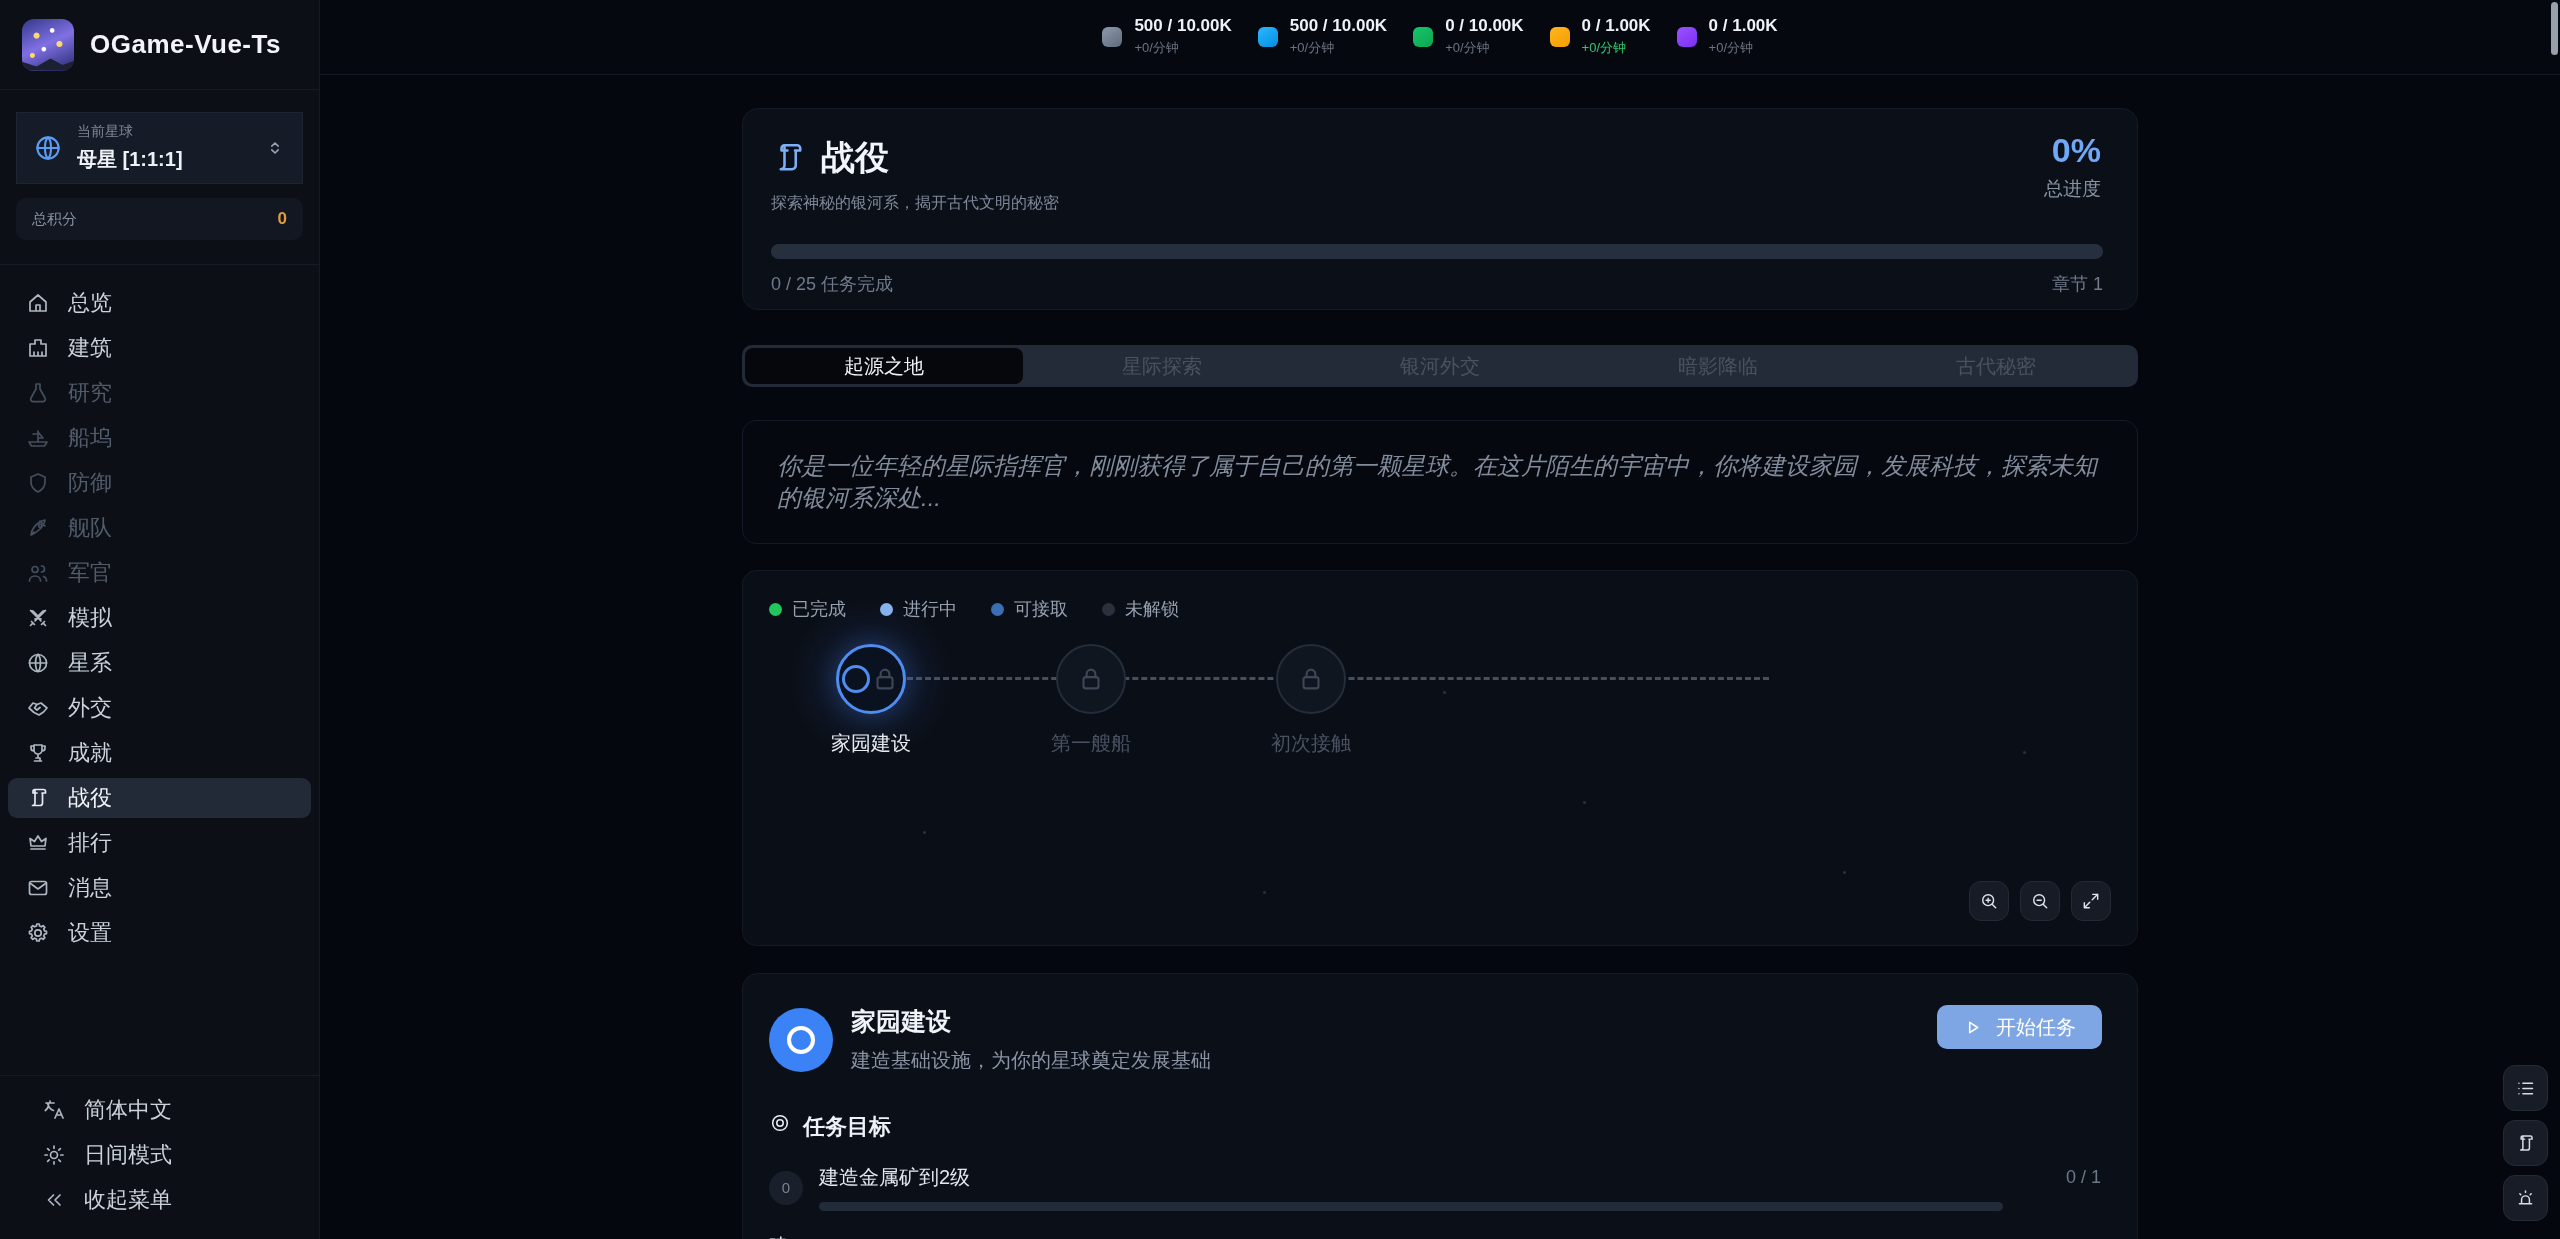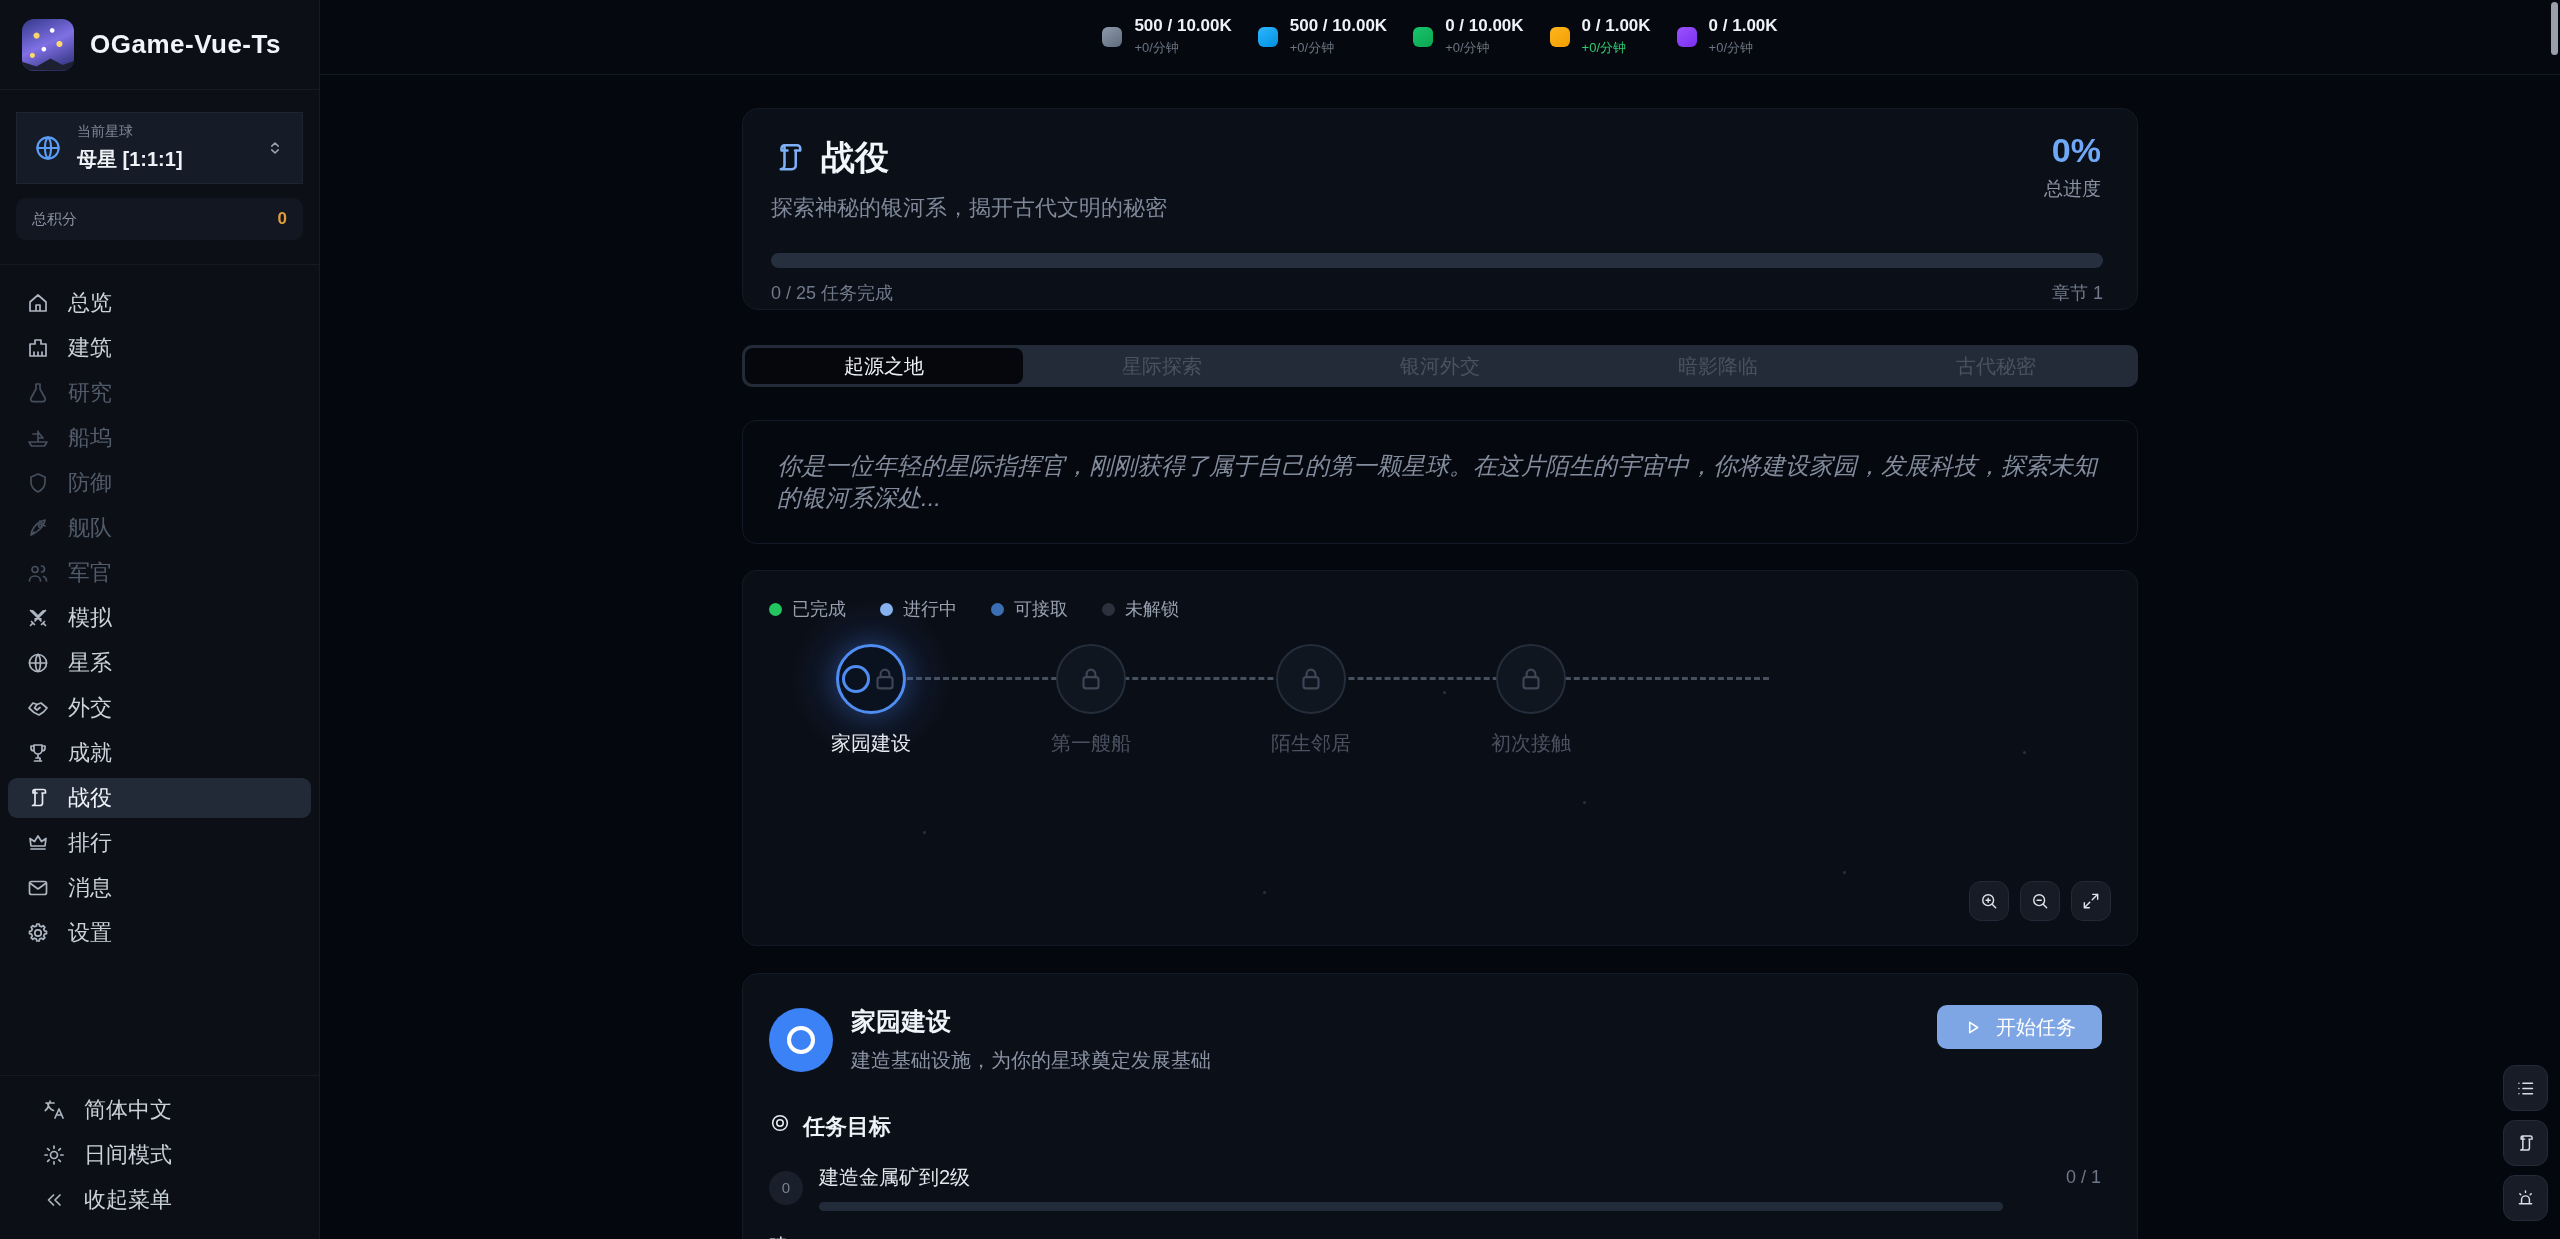--- a/index.html
+++ b/index.html
@@ -61,21 +61,21 @@
   
   #content{position:absolute;left:320px;top:75px;right:0;bottom:0;overflow:hidden;}
   .col{width:1396px;margin:33px auto 0;}
   .card{background:#0a0f18;border:1px solid #141b27;border-radius:16px;}
 
   
   #camp-card{height:202px;padding:26px 34px 0 28px;position:relative;}
   .camp-title-row{display:flex;align-items:center;gap:14px;}
   .camp-scroll-ic{width:36px;height:36px;color:#7fb0f7;}
   .camp-title{font-size:34px;font-weight:bold;color:#f2f5fa;}
-  .camp-sub{font-size:22px;color:#7f8999;margin-top:12px;}
+  .camp-sub{font-size:16px;color:#7f8999;margin-top:12px;}
   .camp-right{position:absolute;right:36px;top:22px;text-align:right;}
   .camp-pct{font-size:34px;font-weight:bold;color:#6fa8f7;}
   .camp-pct-label{font-size:19px;color:#8a93a3;margin-top:6px;}
   .camp-bar{margin-top:30px;height:15px;border-radius:8px;background:#262f3e;overflow:hidden;}
   .camp-bar-fill{height:100%;background:#4f8df2;border-radius:8px;}
   .camp-meta{display:flex;justify-content:space-between;margin-top:13px;font-size:18px;color:#707a8a;}
 
   
   #tabs{margin-top:35px;height:42px;background:#232b38;border-radius:10px;display:flex;padding:3px;}
   .tab{flex:1;display:flex;align-items:center;justify-content:center;font-size:20px;color:#4a5260;
@@ -550,30 +550,20 @@
 
               <div class="q-circle">
 
                 <svg class="ic q-lock" viewBox="0 0 24 24">
                   <use href="#i-lock"></use>
                 </svg>
               </div>
               <div class="q-label">第一艘船</div>
             </div>
 
-            <div class="q-node locked">
-
-              <div class="q-circle">
-
-                <svg class="ic q-lock" viewBox="0 0 24 24">
-                  <use href="#i-lock"></use>
-                </svg>
-              </div>
-              <div class="q-label">陌生邻居</div>
-            </div>
 
             <div class="q-node locked">
 
               <div class="q-circle">
 
                 <svg class="ic q-lock" viewBox="0 0 24 24">
                   <use href="#i-lock"></use>
                 </svg>
               </div>
               <div class="q-label">初次接触</div>

